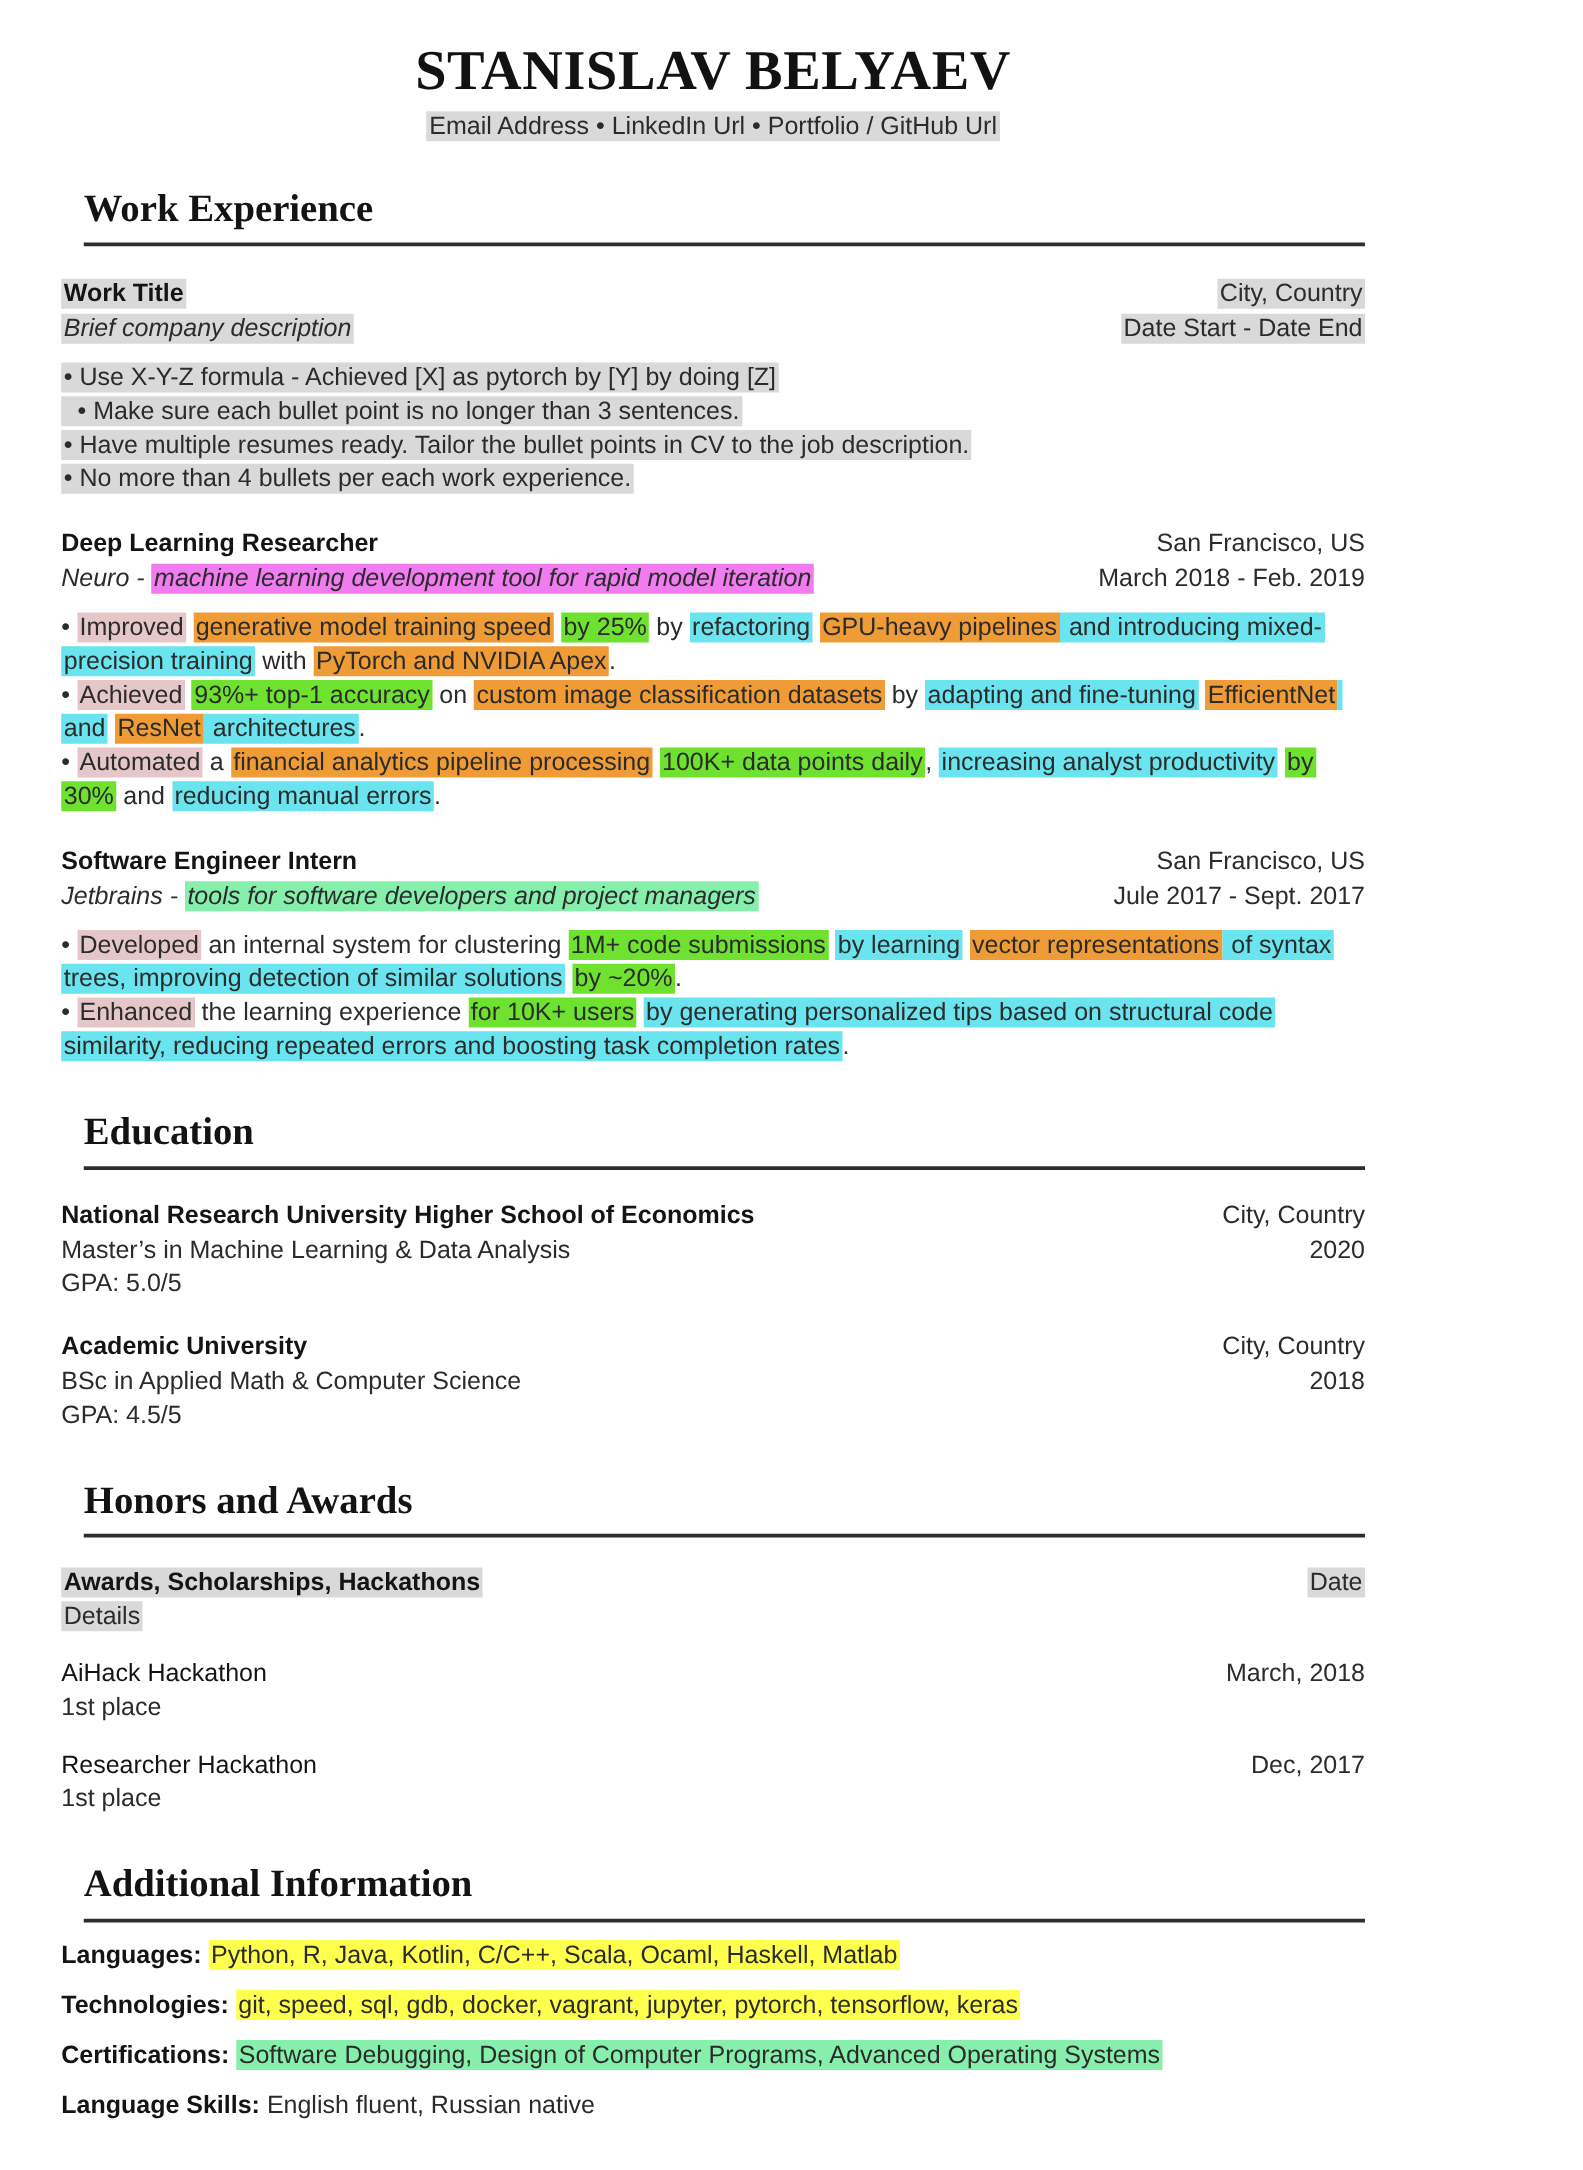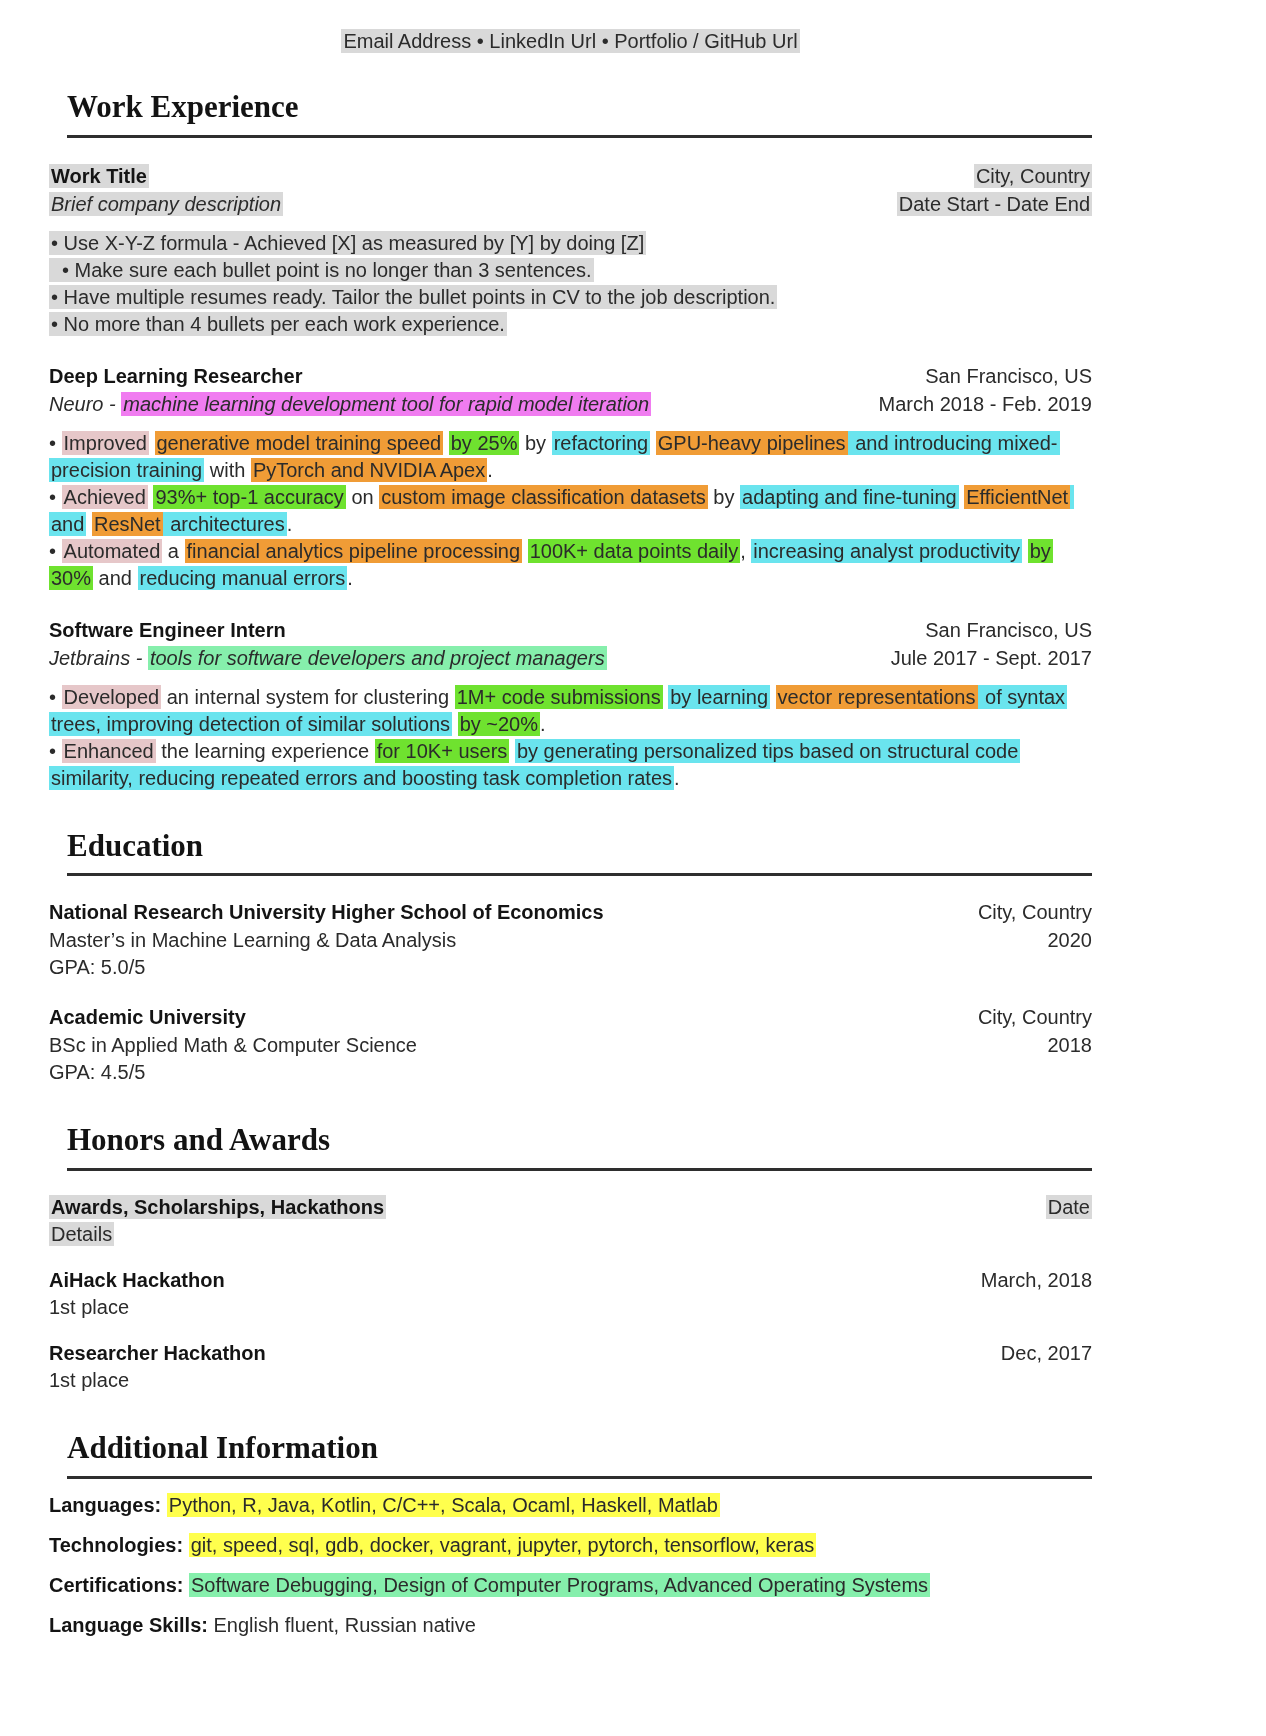--- a/index.html
+++ b/index.html
@@ -46,49 +46,50 @@
   .entry-title { font-weight: 700; color: #141414; }
   .company-line { font-style: italic; }
   .bullets { margin-top: 12px; }
   .bullet { line-height: 27px; }
   .hl { padding: 1px 2px; box-decoration-break: clone; -webkit-box-decoration-break: clone; }
   .edu-entry { margin-top: 22px; }
   .edu-name { font-weight: 700; color: #141414; }
   .honors-head { margin-top: 22px; }
   .honors-head .left { font-weight: 700; color: #141414; }
   .honor-item { margin-top: 18px; }
-  .honor-name { font-weight: 700; color: #141414; }
+  .honor-name { font-weight: 400; color: #141414; }
   .sub-line { line-height: 27px; }
   .info-row { margin-top: 13px; line-height: 27px; }
   .info-label { font-weight: 700; color: #141414; }
 </style>
 </head>
 <body>
 
 <div class="page">
 
+  <h1 class="name">STANISLAV BELYAEV</h1>
 
   <div class="contact-line">
     <span class="hl" style="background:#d9d9d9">Email Address • LinkedIn Url • Portfolio / GitHub Url</span>
   </div>
 
   <section>
     <h2 class="section-title">Work Experience</h2>
     <div id="work-entries">
         <div class="entry">
           <div class="row">
             <span class="left"><span class="hl entry-title" style="background-color: rgb(217, 217, 217);">Work Title</span></span>
             <span class="right"><span class="hl" style="background-color: rgb(217, 217, 217);">City, Country</span></span>
           </div>
           <div class="row">
             <span class="left"><span class="company-line"><span class="hl" style="background-color: rgb(217, 217, 217);">Brief company description</span></span></span>
             <span class="right"><span class="hl" style="background-color: rgb(217, 217, 217);">Date Start - Date End</span></span>
           </div>
           <div class="bullets">
-            <div class="bullet"><span class="hl" style="background-color: rgb(217, 217, 217);">• Use X-Y-Z formula - Achieved [X] as measured by [Y] by doing [Z]</span></div>
+            <div class="bullet"><span class="hl" style="background-color: rgb(217, 217, 217);">• Use X-Y-Z formula - Achieved [X] as pytorch by [Y] by doing [Z]</span></div>
             <div class="bullet"><span class="hl" style="background-color: rgb(217, 217, 217); padding-left: 13px;">• Make sure each bullet point is no longer than 3 sentences.</span></div>
             <div class="bullet"><span class="hl" style="background-color: rgb(217, 217, 217);">• Have multiple resumes ready. Tailor the bullet points in CV to the job description.</span></div>
             <div class="bullet"><span class="hl" style="background-color: rgb(217, 217, 217);">• No more than 4 bullets per each work experience.</span></div>
           </div>
         </div>
         <div class="entry">
           <div class="row">
             <span class="left"><span class="entry-title">Deep Learning Researcher</span></span>
             <span class="right"><span>San Francisco, US</span></span>
           </div>

